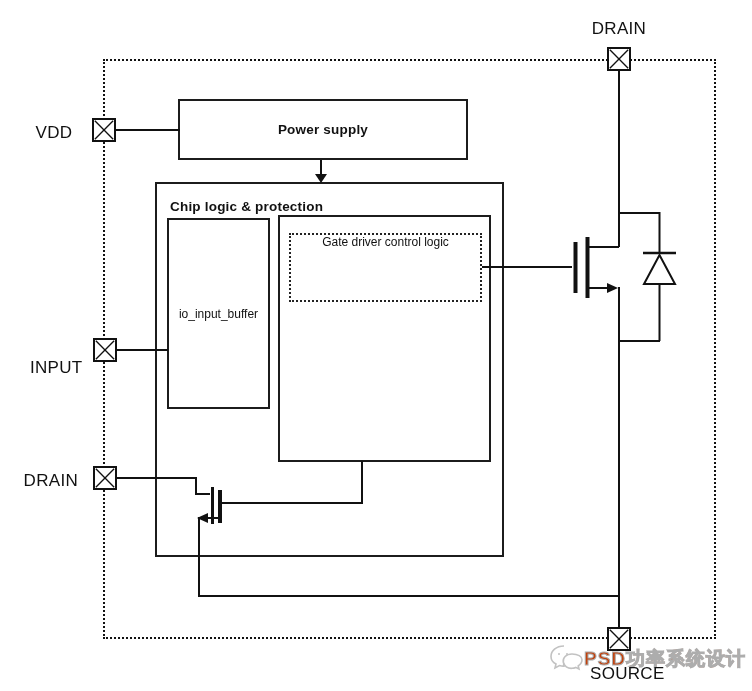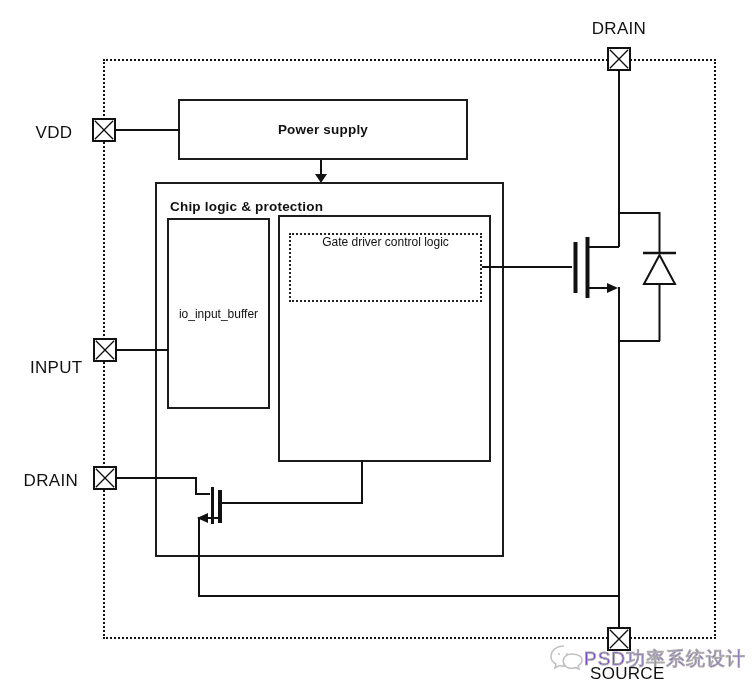--- a/index.html
+++ b/index.html
@@ -24,22 +24,22 @@
   .block-title{font-weight:bold;font-size:13.5px;letter-spacing:.2px;}
   .body-text{font-size:12px;}
   .pin{
     position:absolute;box-sizing:border-box;width:24px;height:24px;
     border:2px solid #111;background:#ffffff;
   }
   .pin svg{display:block;width:100%;height:100%;}
   .pin-label{position:absolute;font-weight:normal;font-size:17px;letter-spacing:.3px;white-space:nowrap;}
   .wires{position:absolute;left:0;top:0;pointer-events:none;}
   .watermark-text{
-    position:absolute;font-size:19px;font-weight:normal;letter-spacing:1px;white-space:nowrap;
-    color:#6d28d9;-webkit-text-stroke:1px #adadad;
+    position:absolute;font-size:19px;font-weight:bold;letter-spacing:1px;white-space:nowrap;
+    color:#c2410c;-webkit-text-stroke:1px #adadad;
   }
   .src-label{z-index:6;}
 </style>
 </head>
 <body>
 
 <div class="stage">
 
   <div class="abs outer-border" style="left:103px;top:59px;width:613px;height:580px;"></div>
 

